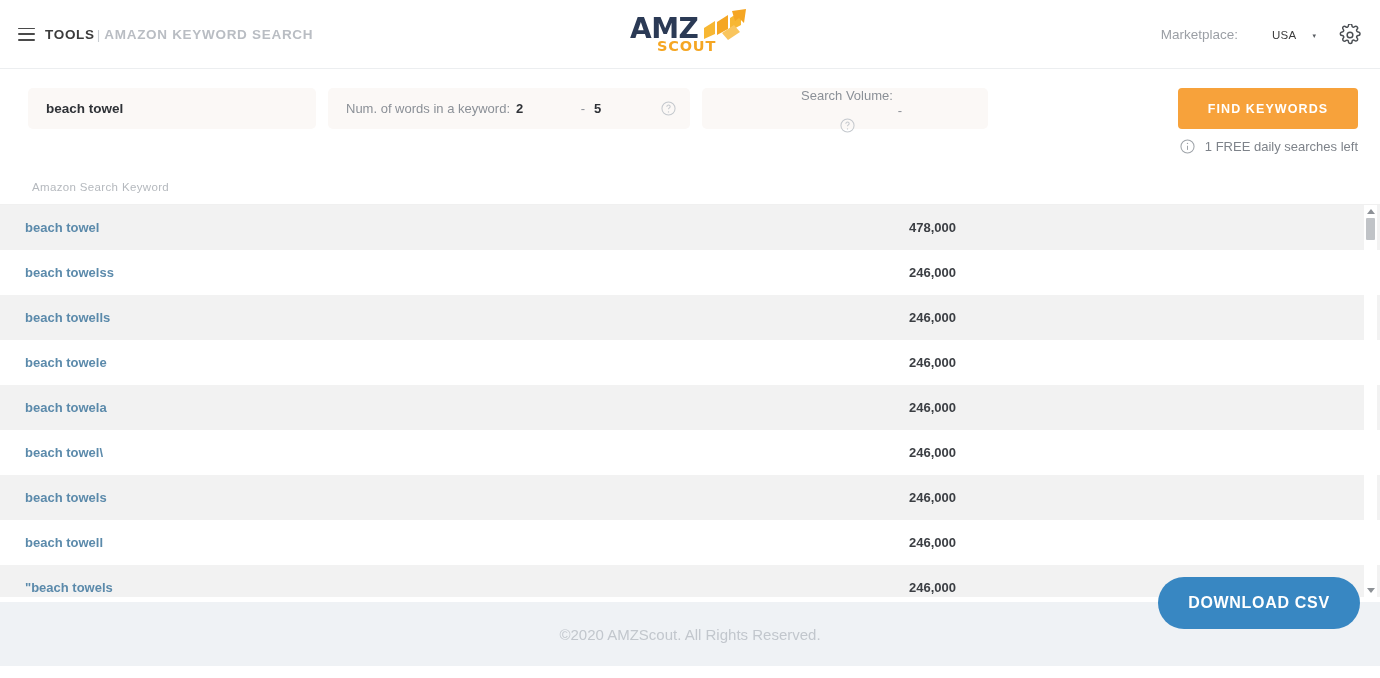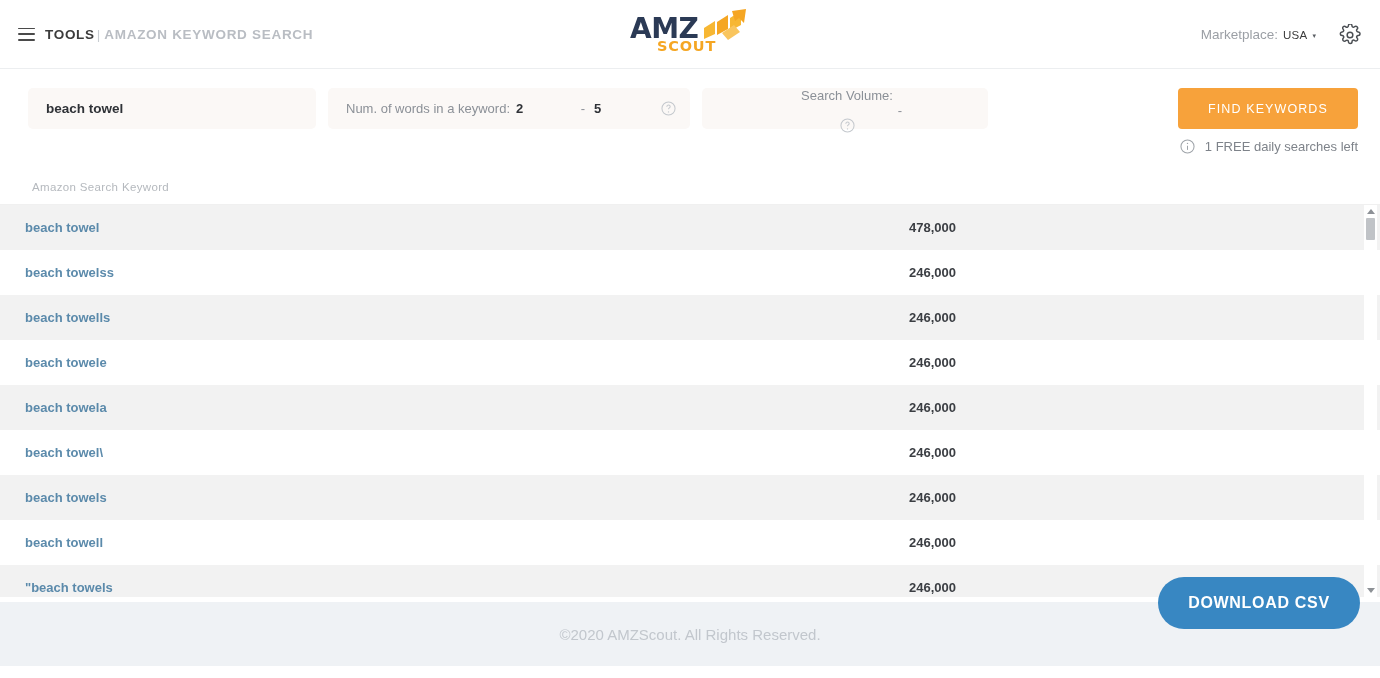--- a/index.html
+++ b/index.html
@@ -119,31 +119,32 @@
     right: 18px;
     top: 0;
     height: 69px;
     display: flex;
     align-items: center;
     gap: 22px;
   }
   .marketplace {
     display: flex;
     align-items: baseline;
-    gap: 5px;
+    gap: 16px;
     cursor: pointer;
   }
   .marketplace-label {
     font-size: 13.5px;
     color: #9b9fa5;
   }
   .marketplace-value {
     font-size: 11.5px;
     color: #3c3c3c;
     letter-spacing: 0.3px;
+    margin-left: 18px;
   }
   .marketplace-caret {
     font-size: 7px;
     color: #5a5e63;
     position: relative;
     top: -1px;
   }
   .gear-btn {
     width: 24px; height: 24px;
     cursor: pointer;
@@ -244,21 +245,21 @@
     right: 22px;
     top: 19px;
     width: 180px;
     height: 41px;
     background: #f7a23b;
     color: #ffffff;
     border: 0;
     border-radius: 4px;
     font-family: inherit;
     font-size: 12.5px;
-    font-weight: normal;
+    font-weight: bold;
     letter-spacing: 1.1px;
     cursor: pointer;
   }
 
   .free-note {
     position: absolute;
     right: 22px;
     top: 70px;
     display: flex;
     align-items: center;

